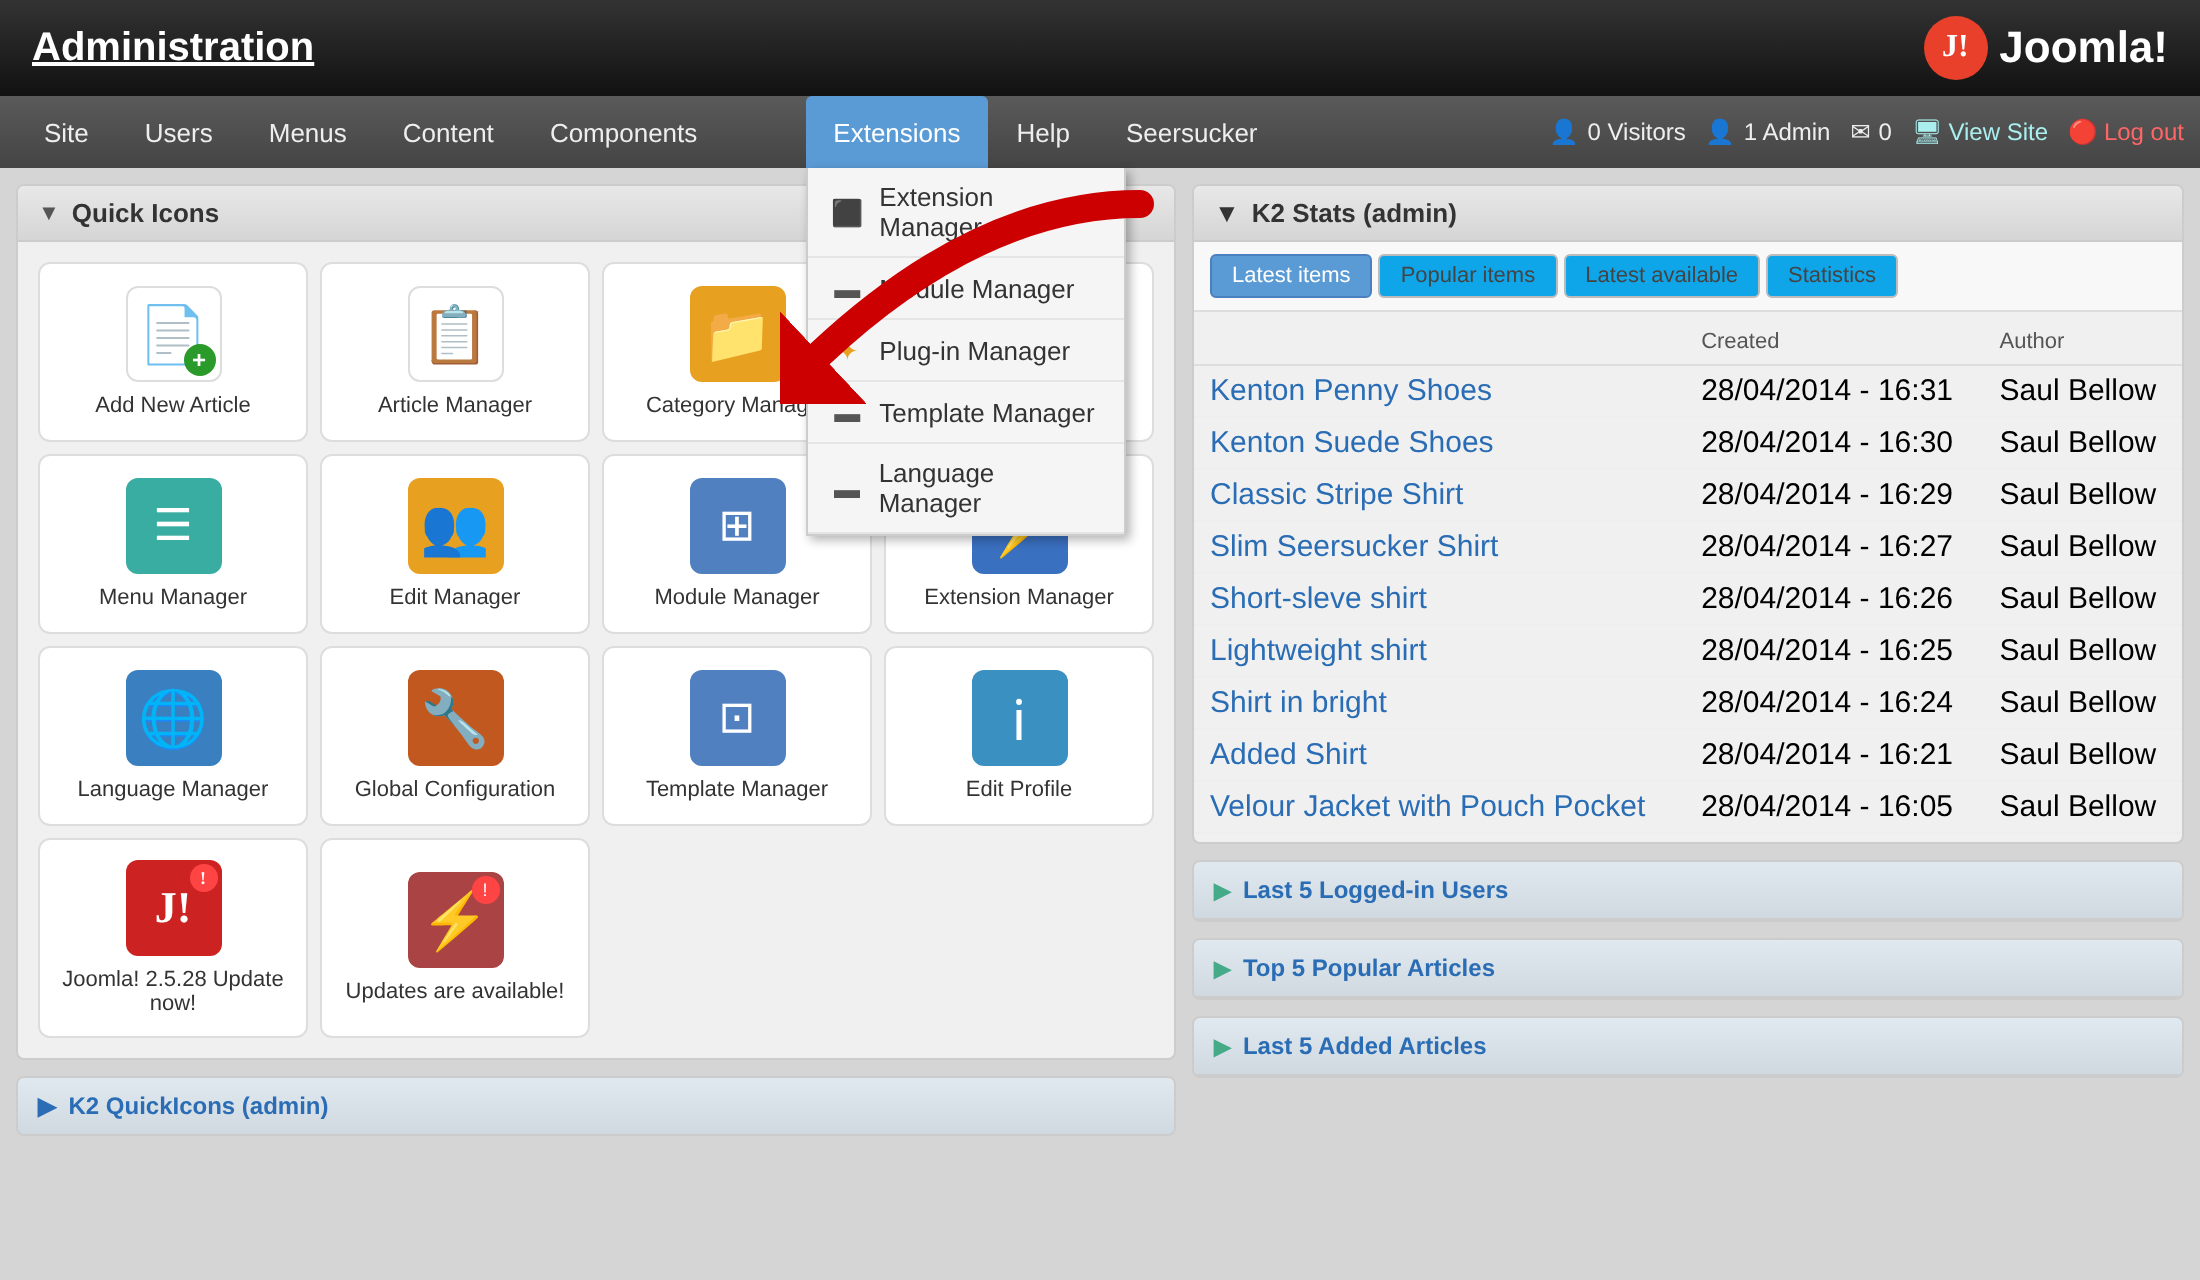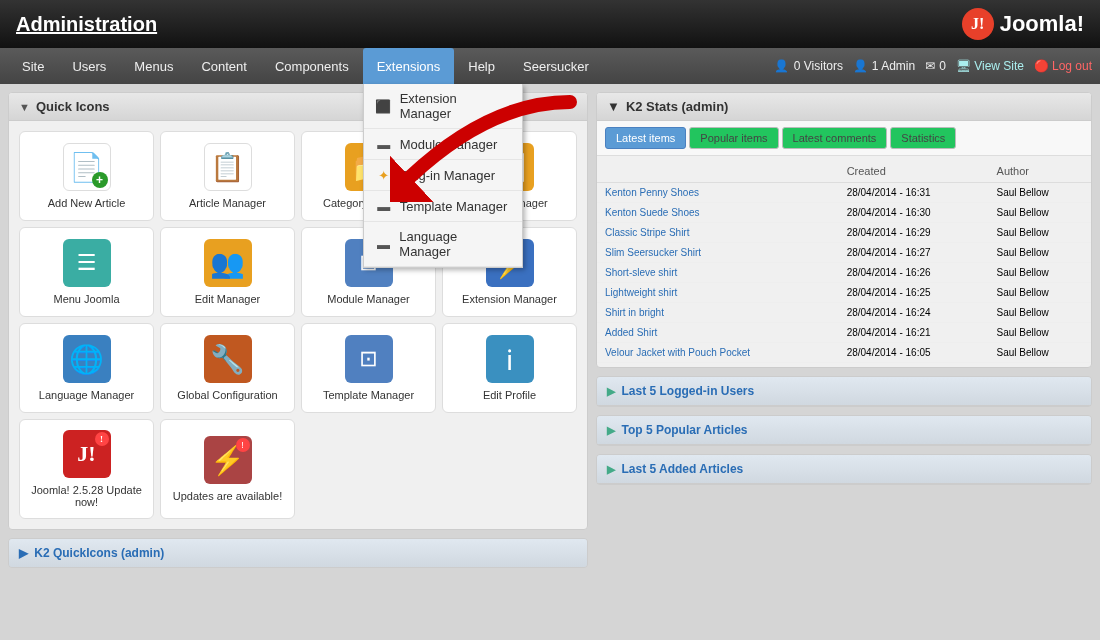--- a/index.html
+++ b/index.html
@@ -40,34 +40,34 @@
     .icon-item { background: #fff; border: 1px solid #ddd; border-radius: 6px; padding: 10px 6px; display: flex; flex-direction: column; align-items: center; gap: 6px; cursor: pointer; min-height: 90px; justify-content: center; }
     .icon-item .icon-img { width: 48px; height: 48px; display: flex; align-items: center; justify-content: center; font-size: 32px; border-radius: 6px; }
     .icon-item .icon-label { font-size: 11px; color: #333; text-align: center; }
 
     
     #right-panel { flex: 1; display: flex; flex-direction: column; gap: 8px; overflow-y: auto; }
 
     .k2-header { background: linear-gradient(to bottom, #e8e8e8, #d5d5d5); padding: 6px 10px; font-weight: bold; font-size: 13px; color: #333; border-bottom: 1px solid #ccc; display: flex; align-items: center; gap: 6px; }
 
     .k2-tabs { display: flex; align-items: center; gap: 3px; padding: 6px 8px; border-bottom: 1px solid #ddd; background: #f8f8f8; flex-wrap: wrap; }
-    .k2-tab { padding: 4px 10px; border: 1px solid #bbb; border-radius: 3px; cursor: pointer; font-size: 11px; background: #22c55e; color: #444; }
+    .k2-tab { padding: 4px 10px; border: 1px solid #bbb; border-radius: 3px; cursor: pointer; font-size: 11px; background: #0ea5e9; color: #444; }
     .k2-tab.active { background: #5b9bd5; color: #fff; border-color: #4a80c0; }
 
     .k2-table { width: 100%; border-collapse: collapse; }
     .k2-table th { padding: 5px 8px; text-align: left; font-size: 11px; color: #555; border-bottom: 1px solid #ddd; font-weight: normal; }
-    .k2-table td { padding: 4px 8px; font-size: 10px; border-bottom: 1px solid #eee; }
+    .k2-table td { padding: 4px 8px; font-size: 15px; border-bottom: 1px solid #eee; }
     .k2-link { color: #2a6db5; text-decoration: none; cursor: pointer; }
 
     .collapsible-section { background: #f0f0f0; border: 1px solid #ccc; border-radius: 4px; overflow: hidden; }
     .collapsible-header { background: linear-gradient(to bottom, #e0e8f0, #d0d8e0); padding: 7px 10px; font-weight: bold; font-size: 12px; color: #2a6db5; border-bottom: 1px solid #ccc; cursor: pointer; display: flex; align-items: center; gap: 6px; }
     .collapsible-header .ch-icon { color: #4a8; font-size: 11px; }
 
     
-    #extensions-nav { position: relative; }
+    #extensions-nav { position: relative; margin-left: 40px; }
 
     
     .k2-quick-header { background: linear-gradient(to bottom, #e0e8f0, #d0d8e0); padding: 7px 10px; font-weight: bold; font-size: 12px; color: #2a6db5; cursor: pointer; display: flex; align-items: center; gap: 6px; }
   </style>
 </head>
 <body>
 
 <div style="position:relative; width:1100px; height:640px; overflow:hidden;">
 
   <div id="header">
@@ -173,21 +173,21 @@
             <div class="icon-img" style="background:#e8a020;">
               <span style="font-size:28px; color:#fff;">🖼</span>
             </div>
             <span class="icon-label">Media Manager</span>
           </div>
 
           <div class="icon-item">
             <div class="icon-img" style="background:#3aada3;">
               <span style="font-size:22px; color:#fff;">☰</span>
             </div>
-            <span class="icon-label">Menu Joomla</span>
+            <span class="icon-label">Menu Manager</span>
           </div>
 
           <div class="icon-item">
             <div class="icon-img" style="background:#e8a020;">
               <span style="font-size:28px; color:#fff;">👥</span>
             </div>
             <span class="icon-label">Edit Manager</span>
           </div>
 
           <div class="icon-item">
@@ -263,21 +263,21 @@
     <div id="right-panel">
 
       <div class="section-box">
         <div class="k2-header">
           <span>▼</span>
           <span>K2 Stats (admin)</span>
         </div>
         <div class="k2-tabs">
           <div class="k2-tab active">Latest items</div>
           <div class="k2-tab">Popular items</div>
-          <div class="k2-tab">Latest comments</div>
+          <div class="k2-tab">Latest available</div>
           <div class="k2-tab">Statistics</div>
         </div>
         <div style="padding:4px 0;">
           <table class="k2-table">
             <thead>
               <tr>
                 <th></th>
                 <th>Created</th>
                 <th>Author</th>
               </tr>

